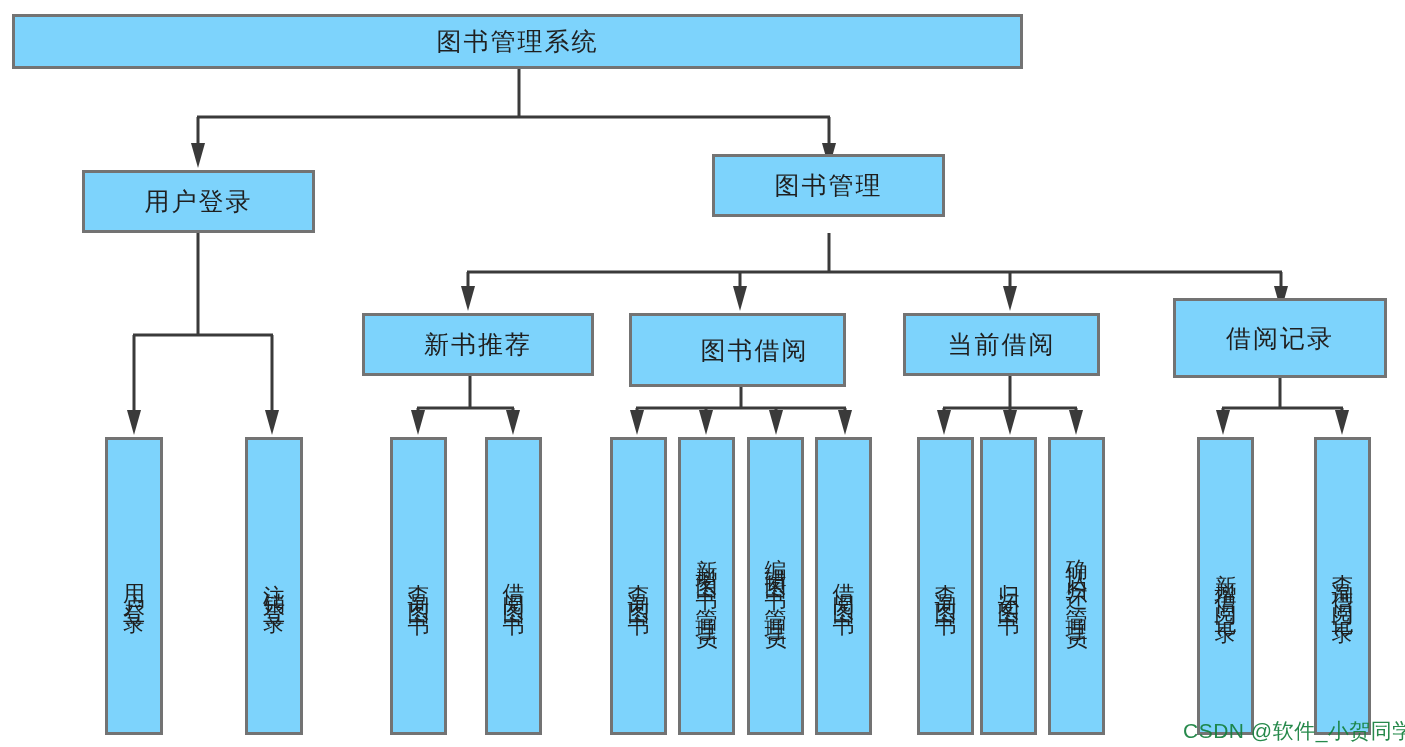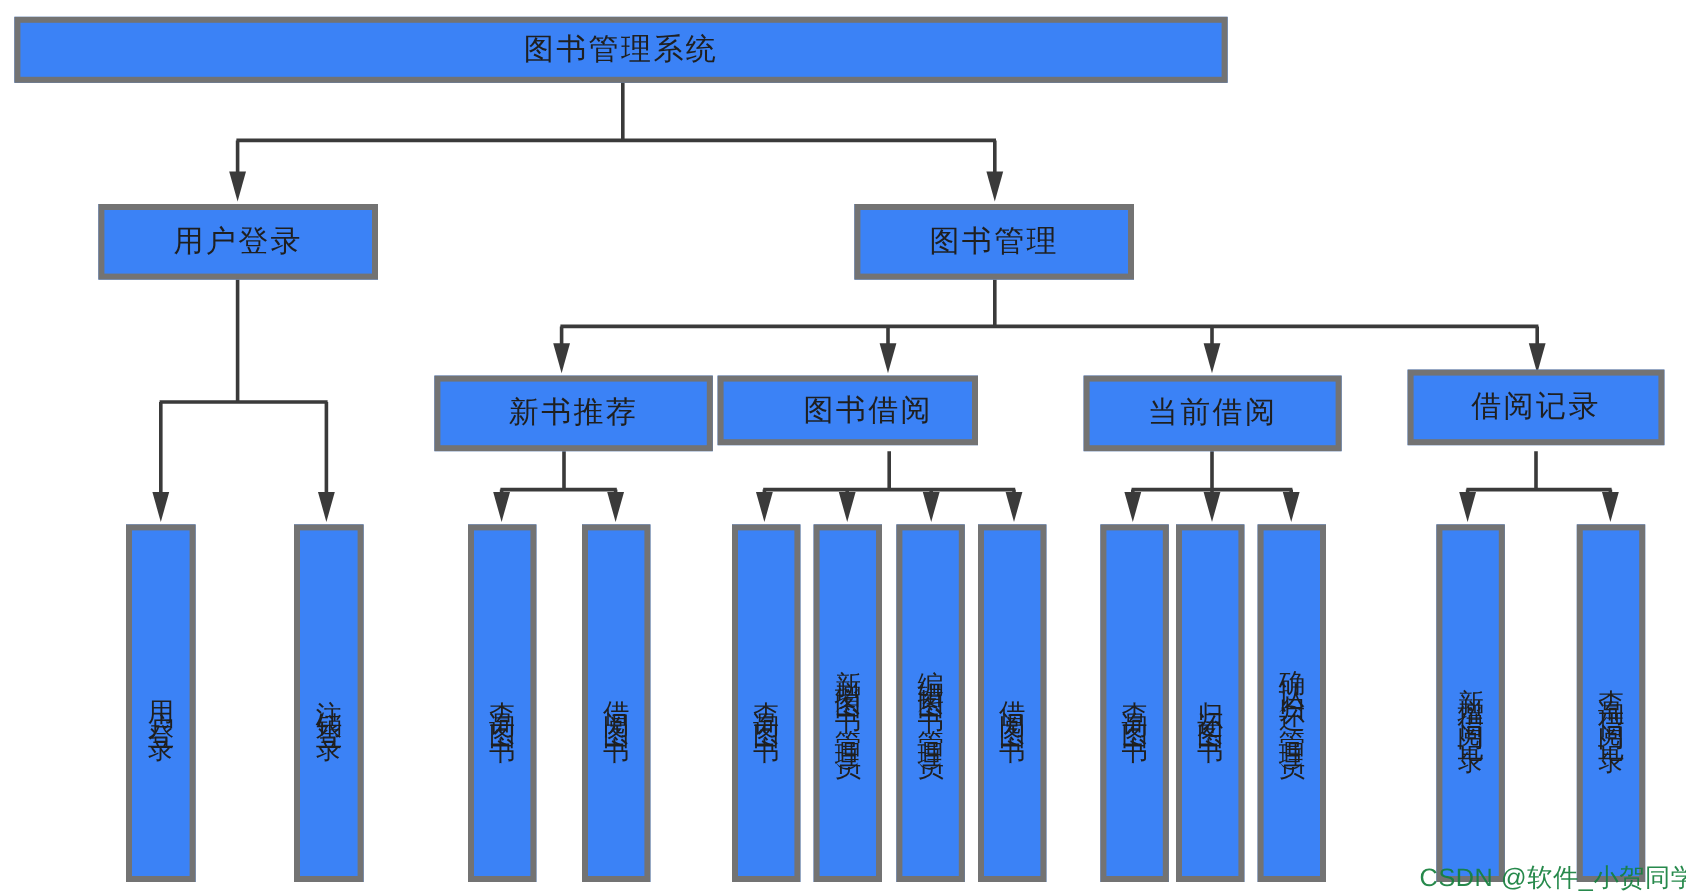--- a/index.html
+++ b/index.html
@@ -2,22 +2,22 @@
 <html><head>
 <meta charset="utf-8">
 <style>
   html,body{margin:0;padding:0;background:#ffffff;}
   #canvas{
     position:relative;width:1405px;height:747px;background:#ffffff;overflow:hidden;
     font-family:"Liberation Sans","DejaVu Sans",sans-serif;color:#1f1f1f;
   }
   #wires{position:absolute;left:0;top:0;width:1405px;height:747px;}
   .box{
-    position:absolute;box-sizing:border-box;background:#3b82f6;
-    border:5px solid #737373;display:flex;align-items:center;justify-content:center;
+    position:absolute;box-sizing:border-box;background:#7dd3fc;
+    border:3px solid #737373;display:flex;align-items:center;justify-content:center;
     text-align:center;
   }
   .hbox{font-size:25px;letter-spacing:2px;line-height:1;}
   .vbox{
     writing-mode:vertical-rl;text-orientation:mixed;
     font-size:22px;letter-spacing:10px;line-height:1.1;
   }
   #watermark{
     position:absolute;left:1183px;top:717px;width:222px;
     font-size:21px;letter-spacing:0.5px;white-space:nowrap;
@@ -72,26 +72,26 @@
       <polygon points="1069,410 1083,410 1076,435"></polygon>
 
       <polygon points="1216,410 1230,410 1223,435"></polygon>
       <polygon points="1335,410 1349,410 1342,435"></polygon>
     </g>
   </svg>
 
   <div class="box hbox" style="left:12px;top:14px;width:1011px;height:55px;">图书管理系统</div>
 
   <div class="box hbox" style="left:82px;top:170px;width:233px;height:63px;">用户登录</div>
-  <div class="box hbox" style="left:712px;top:170px;width:233px;height:63px;">图书管理</div>
+  <div class="box hbox" style="left:712px;top:154px;width:233px;height:63px;">图书管理</div>
 
   <div class="box hbox" style="left:362px;top:313px;width:232px;height:63px;">新书推荐</div>
-  <div class="box hbox" style="left:598px;top:313px;width:217px;height:58px;padding-left:34px;">图书借阅</div>
-  <div class="box hbox" style="left:903px;top:313px;width:215px;height:63px;">当前借阅</div>
-  <div class="box hbox" style="left:1173px;top:308px;width:214px;height:63px;">借阅记录</div>
+  <div class="box hbox" style="left:629px;top:313px;width:217px;height:74px;padding-left:34px;">图书借阅</div>
+  <div class="box hbox" style="left:903px;top:313px;width:197px;height:63px;">当前借阅</div>
+  <div class="box hbox" style="left:1173px;top:298px;width:214px;height:80px;">借阅记录</div>
 
   <div class="box vbox" style="left:105px;top:437px;width:58px;height:298px;">用户登录</div>
   <div class="box vbox" style="left:245px;top:437px;width:58px;height:298px;">注销登录</div>
 
   <div class="box vbox" style="left:390px;top:437px;width:57px;height:298px;">查询图书</div>
   <div class="box vbox" style="left:485px;top:437px;width:57px;height:298px;">借阅图书</div>
 
   <div class="box vbox" style="left:610px;top:437px;width:57px;height:298px;">查询图书</div>
   <div class="box vbox" style="left:678px;top:437px;width:57px;height:298px;">新增图书（管理员）</div>
   <div class="box vbox" style="left:747px;top:437px;width:57px;height:298px;">编辑图书（管理员）</div>

